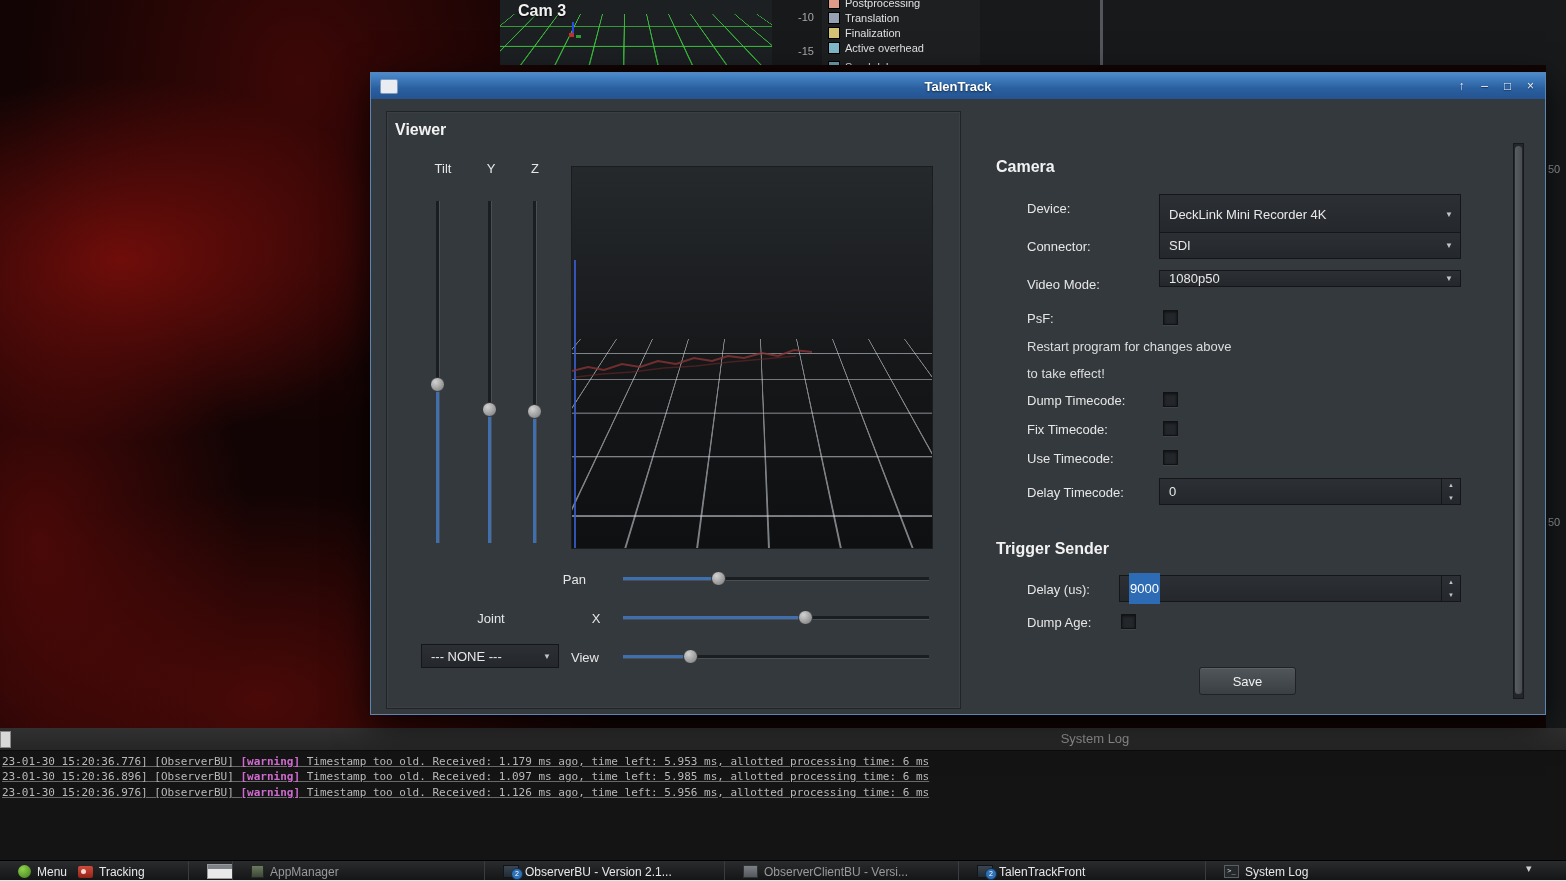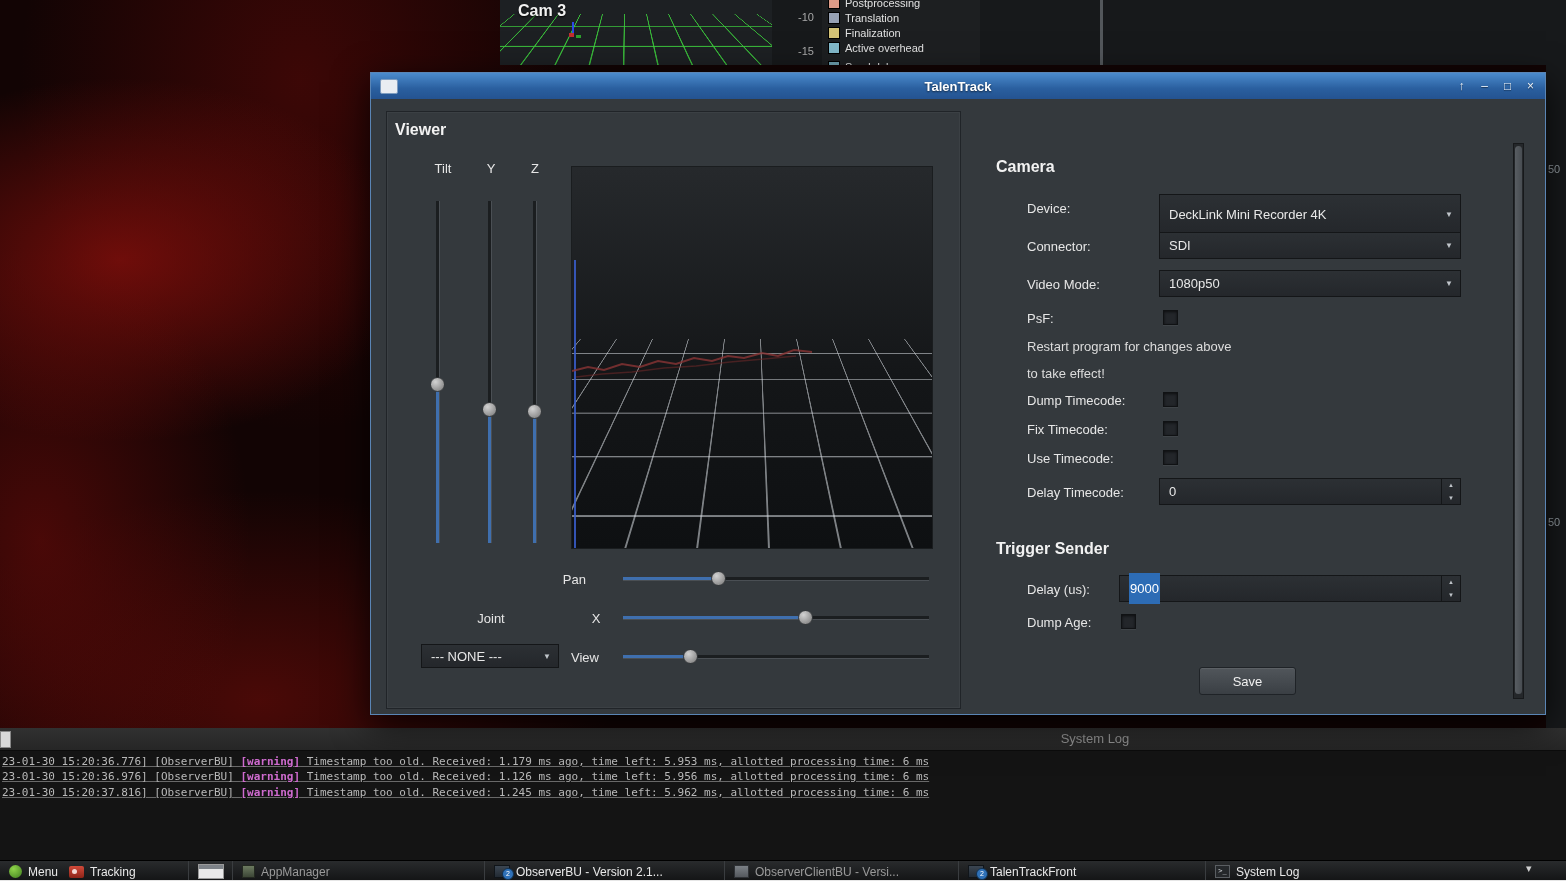--- a/index.html
+++ b/index.html
@@ -84,21 +84,21 @@
   .syslog-header{position:absolute;left:0;top:0;right:0;height:22px;background:linear-gradient(#313131,#262626);border-bottom:1px solid #0c0c0c;}
   .syslog-title{position:absolute;left:1095px;top:3px;transform:translateX(-50%);color:#969696;font-size:13px;}
   .syslog-icon{position:absolute;left:0;top:3px;width:9px;height:15px;background:#d8d8d8;border:1px solid #888;}
   .syslog-body{position:absolute;left:0;top:22px;right:0;bottom:0;padding:4px 0 0 2px;
     font-family:"DejaVu Sans Mono",monospace;font-size:11px;line-height:15.3px;color:#b9b9b9;}
   .logline{white-space:nowrap;text-decoration:underline;text-decoration-color:rgba(150,150,150,.65);}
   .loglevel{color:#cf6bcf;font-weight:bold;}
   
   .taskbar{position:absolute;left:0;top:860px;width:1566px;height:21px;z-index:6;
     background:linear-gradient(#292b2d,#121314);border-top:1px solid #000;}
-  .tb-item{position:absolute;top:0;height:21px;display:flex;align-items:center;gap:6px;padding:0 9px;box-sizing:border-box;}
+  .tb-item{position:absolute;top:0;height:21px;display:flex;align-items:center;gap:6px;padding:0 18px;box-sizing:border-box;}
   .tb-item.sep{border-left:1px solid #3a3d40;}
   .tb-lbl{font-size:12px;color:#e8e8e8;white-space:nowrap;}
   .tb-lbl.dim{color:#9a9a9a;}
   .ic{flex:0 0 auto;position:relative;}
   .ic-menu{width:13px;height:13px;border-radius:50%;background:radial-gradient(circle at 35% 30%, #8fd44a, #3f7d1e);}
   .ic-track{width:15px;height:12px;border-radius:2px;background:linear-gradient(#d24a3a,#8e2418);}
   .ic-track::after{content:"";position:absolute;left:3px;top:3px;width:5px;height:5px;border-radius:50%;background:#f3d9d4;}
   .ic-thumb{width:26px;height:15px;background:#e9e9e9;border:1px solid #9a9a9a;box-sizing:border-box;}
   .ic-thumb::before{content:"";position:absolute;left:0;right:0;top:0;height:4px;background:#7d8setBackground;background:#7d8288;}
   .ic-app{width:13px;height:13px;background:linear-gradient(#6c7a60,#3c4636);border:1px solid #232820;box-sizing:border-box;}
@@ -241,21 +241,21 @@
         <span class="arrow">▼</span>
       </div>
 
       <span class="lbl" style="left:656px;top:140px;">Connector:</span>
       <div class="combo" style="left:788px;top:133px;width:302px;height:27px;">
         <span class="val">SDI</span>
         <span class="arrow">▼</span>
       </div>
 
       <span class="lbl" style="left:656px;top:178px;">Video Mode:</span>
-      <div class="combo" style="left:788px;top:171px;width:302px;height:27px;">
+      <div class="combo" style="left:788px;top:171px;width:302px;height:17px;">
         <span class="val">1080p50</span>
         <span class="arrow">▼</span>
       </div>
 
       <span class="lbl" style="left:656px;top:212px;">PsF:</span>
       <div class="checkbox" style="left:792px;top:211px;"></div>
 
       <span class="lbl dim" style="left:656px;top:240px;">Restart program for changes above</span>
       <span class="lbl dim" style="left:656px;top:267px;">to take effect!</span>
 
@@ -300,22 +300,22 @@
     </div>
   </div>
 
   <div class="syslog">
     <div class="syslog-header">
       <span class="syslog-icon"></span>
       <span class="syslog-title">System Log</span>
     </div>
     <div class="syslog-body">
       <div class="logline"><span>23-01-30 15:20:36.776] [ObserverBU] </span><span class="loglevel">[warning]</span><span> Timestamp too old. Received: 1.179 ms ago, time left: 5.953 ms, allotted processing time: 6 ms</span></div>
+      <div class="logline"><span>23-01-30 15:20:36.896] [ObserverBU] </span><span class="loglevel">[warning]</span><span> Timestamp too old. Received: 1.097 ms ago, time left: 5.985 ms, allotted processing time: 6 ms</span></div>
       <div class="logline"><span>23-01-30 15:20:36.976] [ObserverBU] </span><span class="loglevel">[warning]</span><span> Timestamp too old. Received: 1.126 ms ago, time left: 5.956 ms, allotted processing time: 6 ms</span></div>
-      <div class="logline"><span>23-01-30 15:20:37.816] [ObserverBU] </span><span class="loglevel">[warning]</span><span> Timestamp too old. Received: 1.245 ms ago, time left: 5.962 ms, allotted processing time: 6 ms</span></div>
     </div>
   </div>
 
   <div class="taskbar">
     <div class="tb-item" style="left:0;">
       <span class="ic ic-menu"></span>
       <span class="tb-lbl">Menu</span>
     </div>
     <div class="tb-item" style="left:60px;">
       <span class="ic ic-track"></span>

